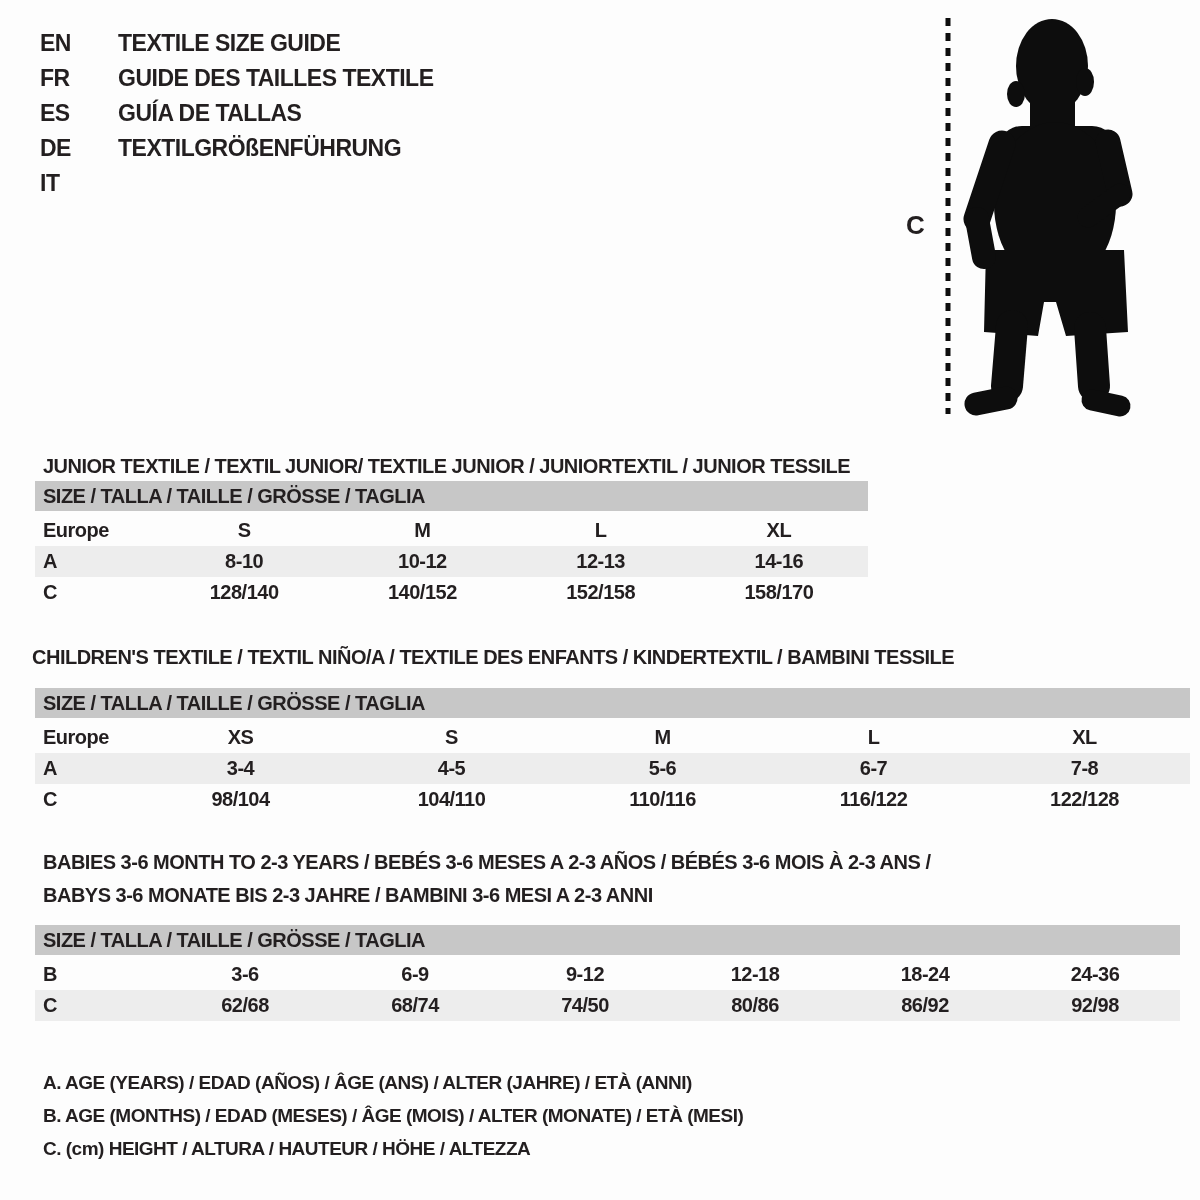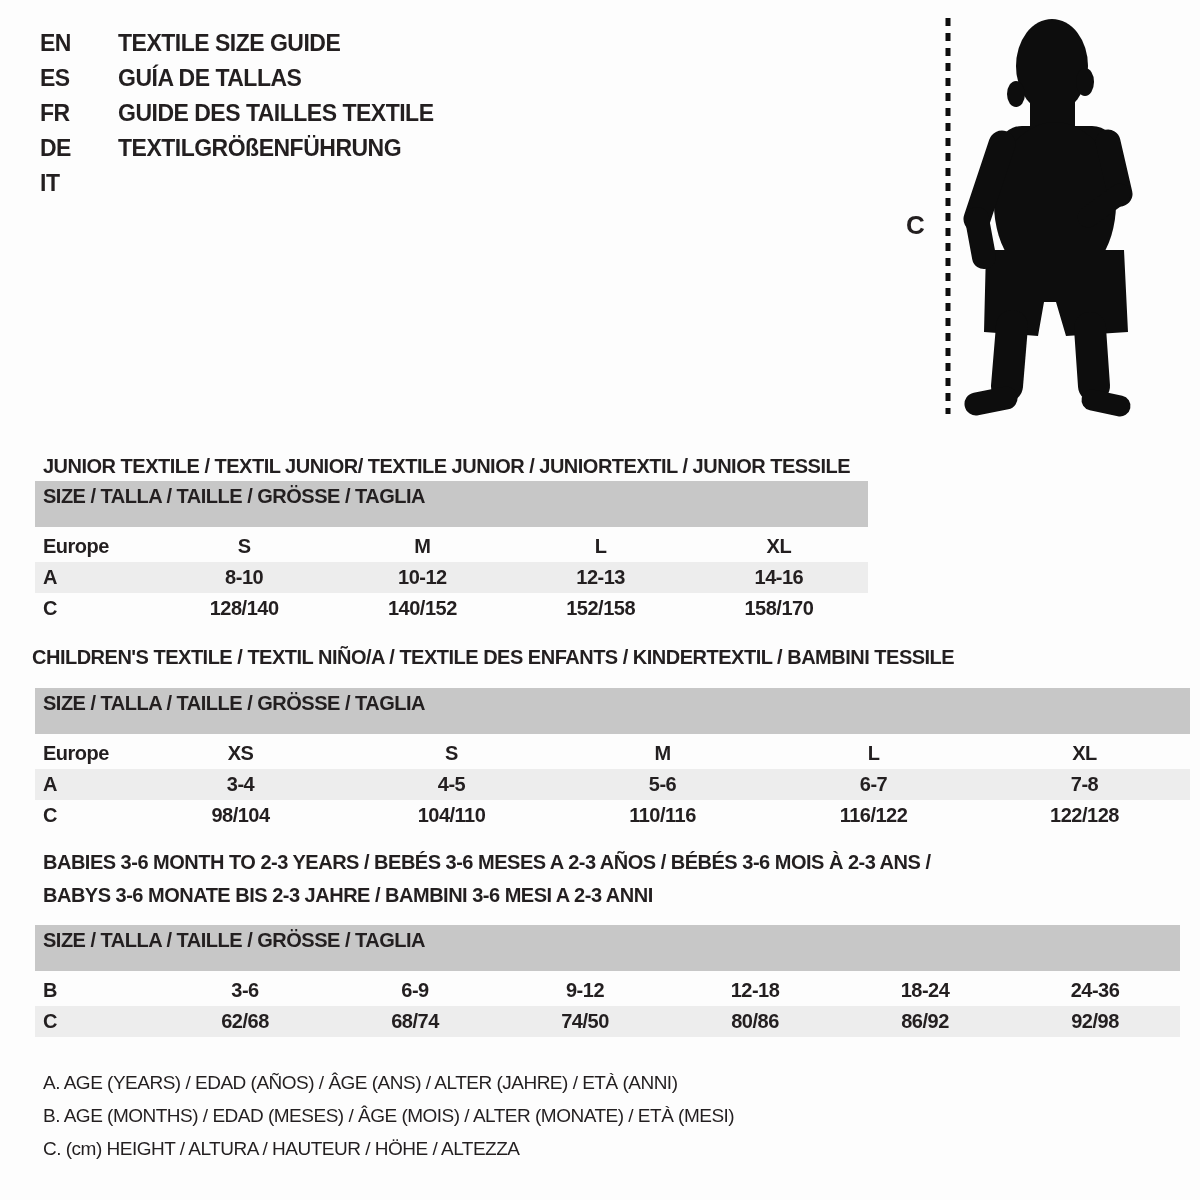--- a/index.html
+++ b/index.html
@@ -33,21 +33,21 @@
   .fig-svg line{stroke:var(--silhouette);stroke-linecap:round;}
 
   
   .section-title{
     font-size:20px;font-weight:700;letter-spacing:-0.5px;white-space:nowrap;
     line-height:24px;
   }
   .size-table{display:block;}
   .size-bar{
     background:var(--header-bar);
-    height:46px;line-height:30px;
+    height:30px;line-height:30px;
     font-size:20px;font-weight:700;letter-spacing:-0.5px;
     padding-left:8px;
     margin-bottom:4px;
   }
   .trow{display:flex;height:31px;line-height:31px;}
   .trow.shaded{background:var(--shaded-row);}
   .cell{
     flex:1;text-align:center;
     font-size:20px;font-weight:700;letter-spacing:-0.5px;
     white-space:nowrap;
@@ -63,39 +63,39 @@
   #sec-junior-title{left:43px;top:434px;margin-top:20px;}
   #sec-junior-table{left:35px;top:481px;}
   #sec-children-title{left:32px;top:645px;}
   #sec-children-table{left:35px;top:688px;}
   #sec-babies-title{left:43px;top:846px;}
   #sec-babies-table{left:35px;top:925px;}
 
   
   .legend{left:43px;top:1066px;}
   .legend-line{
-    font-size:19px;font-weight:400;letter-spacing:-0.5px;
+    font-size:19px;font-weight:700;letter-spacing:-0.5px;
     line-height:33px;white-space:nowrap;
   }
 </style>
 </head>
 <body>
 
 <div class="abs lang-block" id="lang-block">
     <div class="lang-row">
       <div class="lang-code">EN</div>
       <div class="lang-label">TEXTILE SIZE GUIDE</div>
     </div>
     <div class="lang-row">
+      <div class="lang-code">FR</div>
+      <div class="lang-label">GUIDE DES TAILLES TEXTILE</div>
+    </div>
+    <div class="lang-row">
       <div class="lang-code">ES</div>
       <div class="lang-label">GUÍA DE TALLAS</div>
-    </div>
-    <div class="lang-row">
-      <div class="lang-code">FR</div>
-      <div class="lang-label">GUIDE DES TAILLES TEXTILE</div>
     </div>
     <div class="lang-row">
       <div class="lang-code">DE</div>
       <div class="lang-label">TEXTILGRÖßENFÜHRUNG</div>
     </div>
     <div class="lang-row">
       <div class="lang-code">IT</div>
     </div>
   </div>
 

